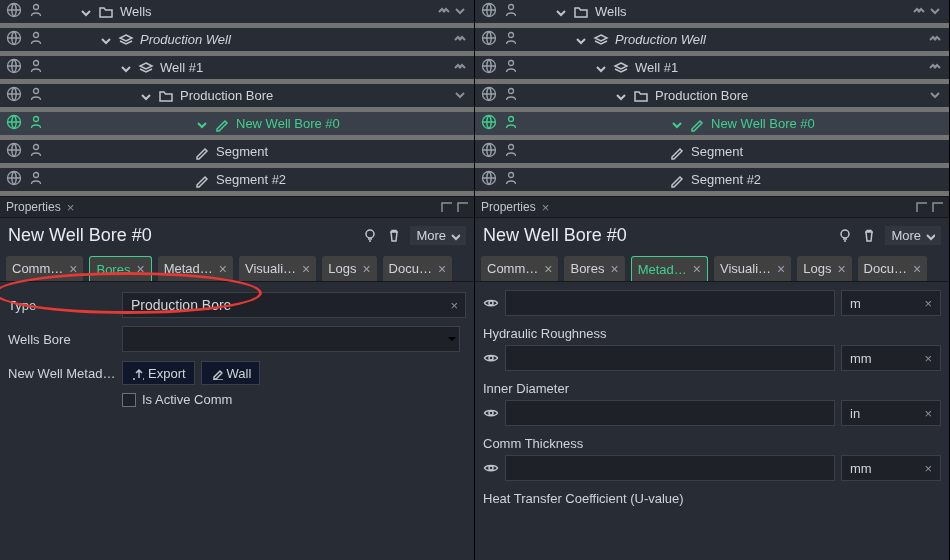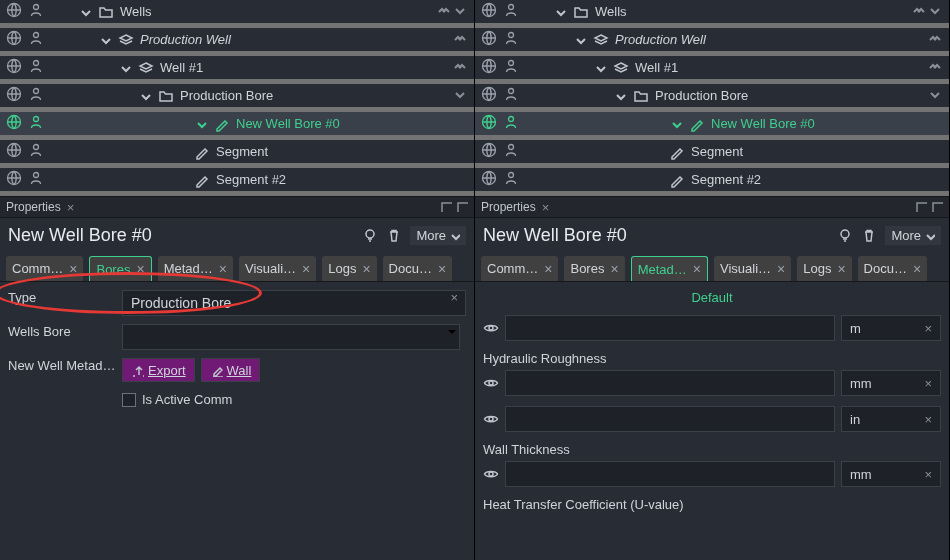--- a/index.html
+++ b/index.html
@@ -129,44 +129,45 @@
   .tab .x { color: #9aa1ac; font-size: 14px; }
 
   .panel-body {
     background: #282c34;
     flex: 1;
     padding: 8px;
   }
 
   .form-row {
     display: flex;
+    align-items: center;
     height: 30px;
     gap: 6px;
     margin-bottom: 4px;
   }
   .form-label { width: 108px; color: #d0d4da; }
   .text-input {
     flex: 1;
     background: #1e2127;
     border: 1px solid #3a3f48;
     color: #d0d4da;
     height: 26px;
     padding: 0 8px;
     font-size: 14px;
   }
   .input-x { color: #8a909a; margin-left: -22px; margin-right: 8px; cursor:pointer; }
   .select-caret { color:#8a909a; margin-left:-22px; margin-right:8px; }
   .btn {
-    background: #701a75;
+    background: #0f172a;
     border: 1px solid #3a3f48;
     color: #d0d4da;
     height: 24px;
     padding: 0 8px;
     font-size: 13px;
-    display: inline-flex; align-items:center; gap:4px; cursor:pointer;text-decoration:underline;
+    display: inline-flex; align-items:center; gap:4px; cursor:pointer;
   }
   .btn svg { width:13px; height:13px; stroke:#c0c4cc; fill:none; stroke-width:1.5; }
   .checkbox-row { display:flex; align-items:center; gap:6px; margin-left:114px; margin-top:4px;}
   .checkbox-box { width:14px; height:14px; border:1px solid #6a707c; background:#1e2127; }
 
   .red-oval {
     position: absolute;
     border: 3px solid #e53935;
     border-radius: 50%/50%;
     pointer-events: none;
@@ -768,21 +769,20 @@
         <span>Logs</span>
         <span class="x">×</span>
       </div>
       <div class="tab">
         <span>Docu…</span>
         <span class="x">×</span>
       </div>
     </div>
 
   <div class="panel-body">
-    <span class="default-link">Default</span>
     <div id="fields-right">
         <div class="field-block">
           <div class="field-input-row">
             <span class="eye">
               <svg>
                 <use href="#i-eye"></use>
               </svg>
             </span>
             <input class="text-input" value="" style="">
             <div class="unit-box">
@@ -800,35 +800,36 @@
               </svg>
             </span>
             <input class="text-input" value="" style="">
             <div class="unit-box">
               <span>mm</span>
               <span class="x">×</span>
             </div>
           </div>
         </div>
         <div class="field-block">
+          <div class="field-label">Inner Diameter</div>
           <div class="field-input-row">
             <span class="eye">
               <svg>
                 <use href="#i-eye"></use>
               </svg>
             </span>
             <input class="text-input" value="" style="">
             <div class="unit-box">
               <span>in</span>
               <span class="x">×</span>
             </div>
           </div>
         </div>
         <div class="field-block">
-          <div class="field-label">Wall Thickness</div>
+          <div class="field-label">Comm Thickness</div>
           <div class="field-input-row">
             <span class="eye">
               <svg>
                 <use href="#i-eye"></use>
               </svg>
             </span>
             <input class="text-input" value="" style="">
             <div class="unit-box">
               <span>mm</span>
               <span class="x">×</span>

